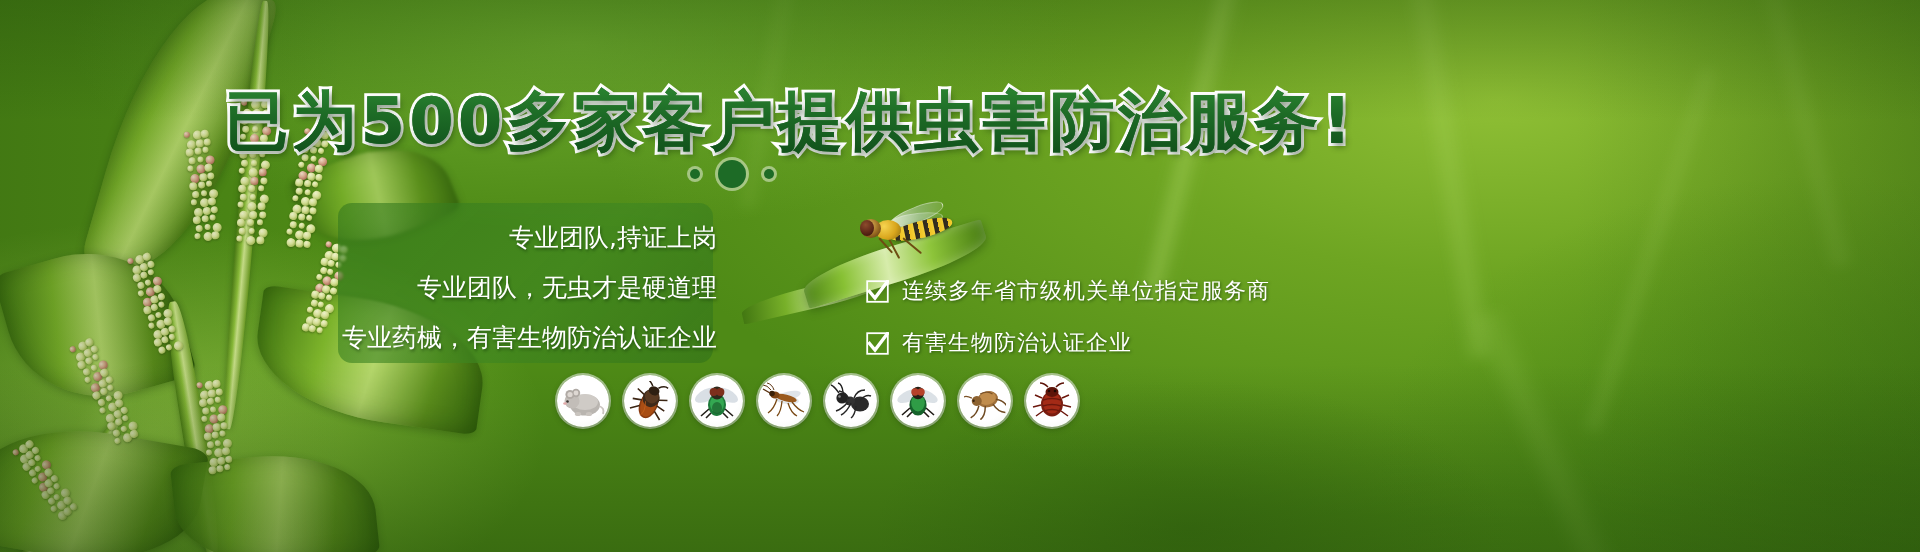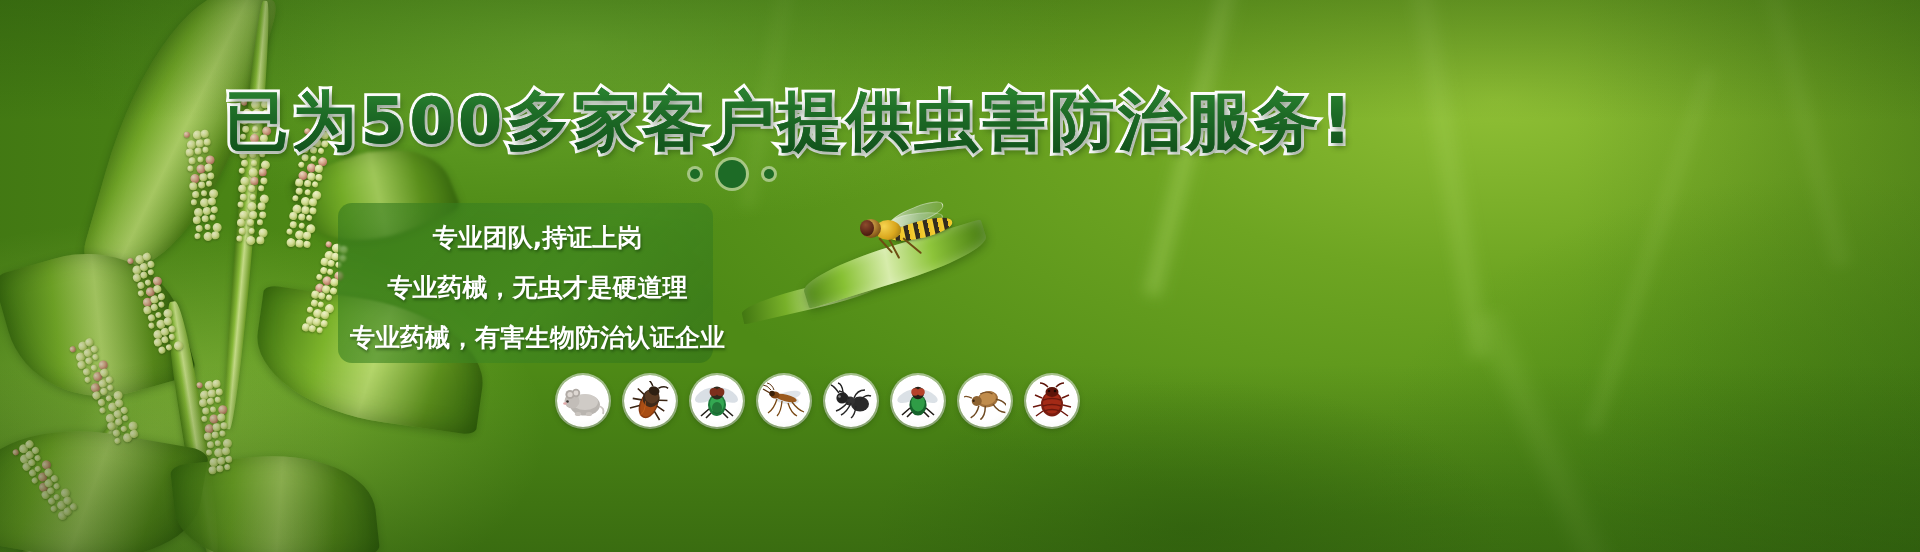--- a/index.html
+++ b/index.html
@@ -160,22 +160,22 @@
   .dot.d3 { width:10px; height:10px; }
 
   
   .info-box {
     position:absolute; left:338px; top:203px; width:375px; height:160px;
     background:linear-gradient(135deg, rgba(52,120,30,.60) 0%, rgba(62,135,34,.62) 55%, rgba(48,112,26,.58) 100%);
     border-radius:14px 14px 14px 14px;
     backdrop-filter:blur(1px);
   }
   .info-line {
-    position:absolute; left:12px; width:375px; text-align:center;
-    color:#ffffff; font-weight:bold; white-space:nowrap;
+    position:absolute; left:4px; width:375px; text-align:right;
+    color:#ffffff; font-weight:normal; white-space:nowrap;
     text-shadow:1px 2px 3px rgba(10,40,5,.5);
     font-family:"DejaVu Sans","Liberation Sans",sans-serif;
   }
   .info-line.i1 { top:18px; font-size:25px; letter-spacing:0px; }
   .info-line.i2 { top:68px; font-size:25px; letter-spacing:0px; }
   .info-line.i3 { top:118px; font-size:25px; letter-spacing:0px; }
 
   
   .bullets { position:absolute; left:866px; top:276px; width:560px; }
   .bullet { display:flex; align-items:center; gap:13px; margin-bottom:22px; }
@@ -569,24 +569,44 @@
   <div class="headline-inner">已为500多家客户提供虫害防治服务!</div>
 
   <div class="dots">
     <span class="dot d1"></span>
     <span class="dot d2"></span>
     <span class="dot d3"></span>
   </div>
 
   <div class="info-box">
     <div class="info-line i1">专业团队,持证上岗</div>
-    <div class="info-line i2">专业药械，无虫才是硬道理</div>
+    <div class="info-line i2">专业团队，无虫才是硬道理</div>
     <div class="info-line i3">专业药械，有害生物防治认证企业</div>
   </div>
 
+  <div class="bullets">
+    <div class="bullet">
+      <span class="chk">
+        <svg width="23" height="23" viewBox="0 0 23 23">
+          <rect x="1.2" y="1.2" width="20.6" height="20.6" fill="none" stroke="#ffffff" stroke-width="1.8"></rect>
+          <path d="M3.5 11.5 L9 18 L21.5 1.5" fill="none" stroke="#ffffff" stroke-width="3.4" stroke-linecap="square"></path>
+        </svg>
+      </span>
+      <span class="bullet-text">连续多年省市级机关单位指定服务商</span>
+    </div>
+    <div class="bullet">
+      <span class="chk">
+        <svg width="23" height="23" viewBox="0 0 23 23">
+          <rect x="1.2" y="1.2" width="20.6" height="20.6" fill="none" stroke="#ffffff" stroke-width="1.8"></rect>
+          <path d="M3.5 11.5 L9 18 L21.5 1.5" fill="none" stroke="#ffffff" stroke-width="3.4" stroke-linecap="square"></path>
+        </svg>
+      </span>
+      <span class="bullet-text">有害生物防治认证企业</span>
+    </div>
+  </div>
 
   <div class="pests">
 
     <div class="pest">
       <svg width="44" height="34" viewBox="0 0 44 34">
         <ellipse cx="24" cy="21" rx="15" ry="10.5" fill="#b9b5b0"></ellipse>
         <ellipse cx="24" cy="18" rx="13" ry="8" fill="#cfcbc6"></ellipse>
         <circle cx="11" cy="17" r="7.5" fill="#c2bdb8"></circle>
         <circle cx="9" cy="10.5" r="4.6" fill="#b0aaa5"></circle>
         <circle cx="15" cy="9" r="4.2" fill="#b0aaa5"></circle>

